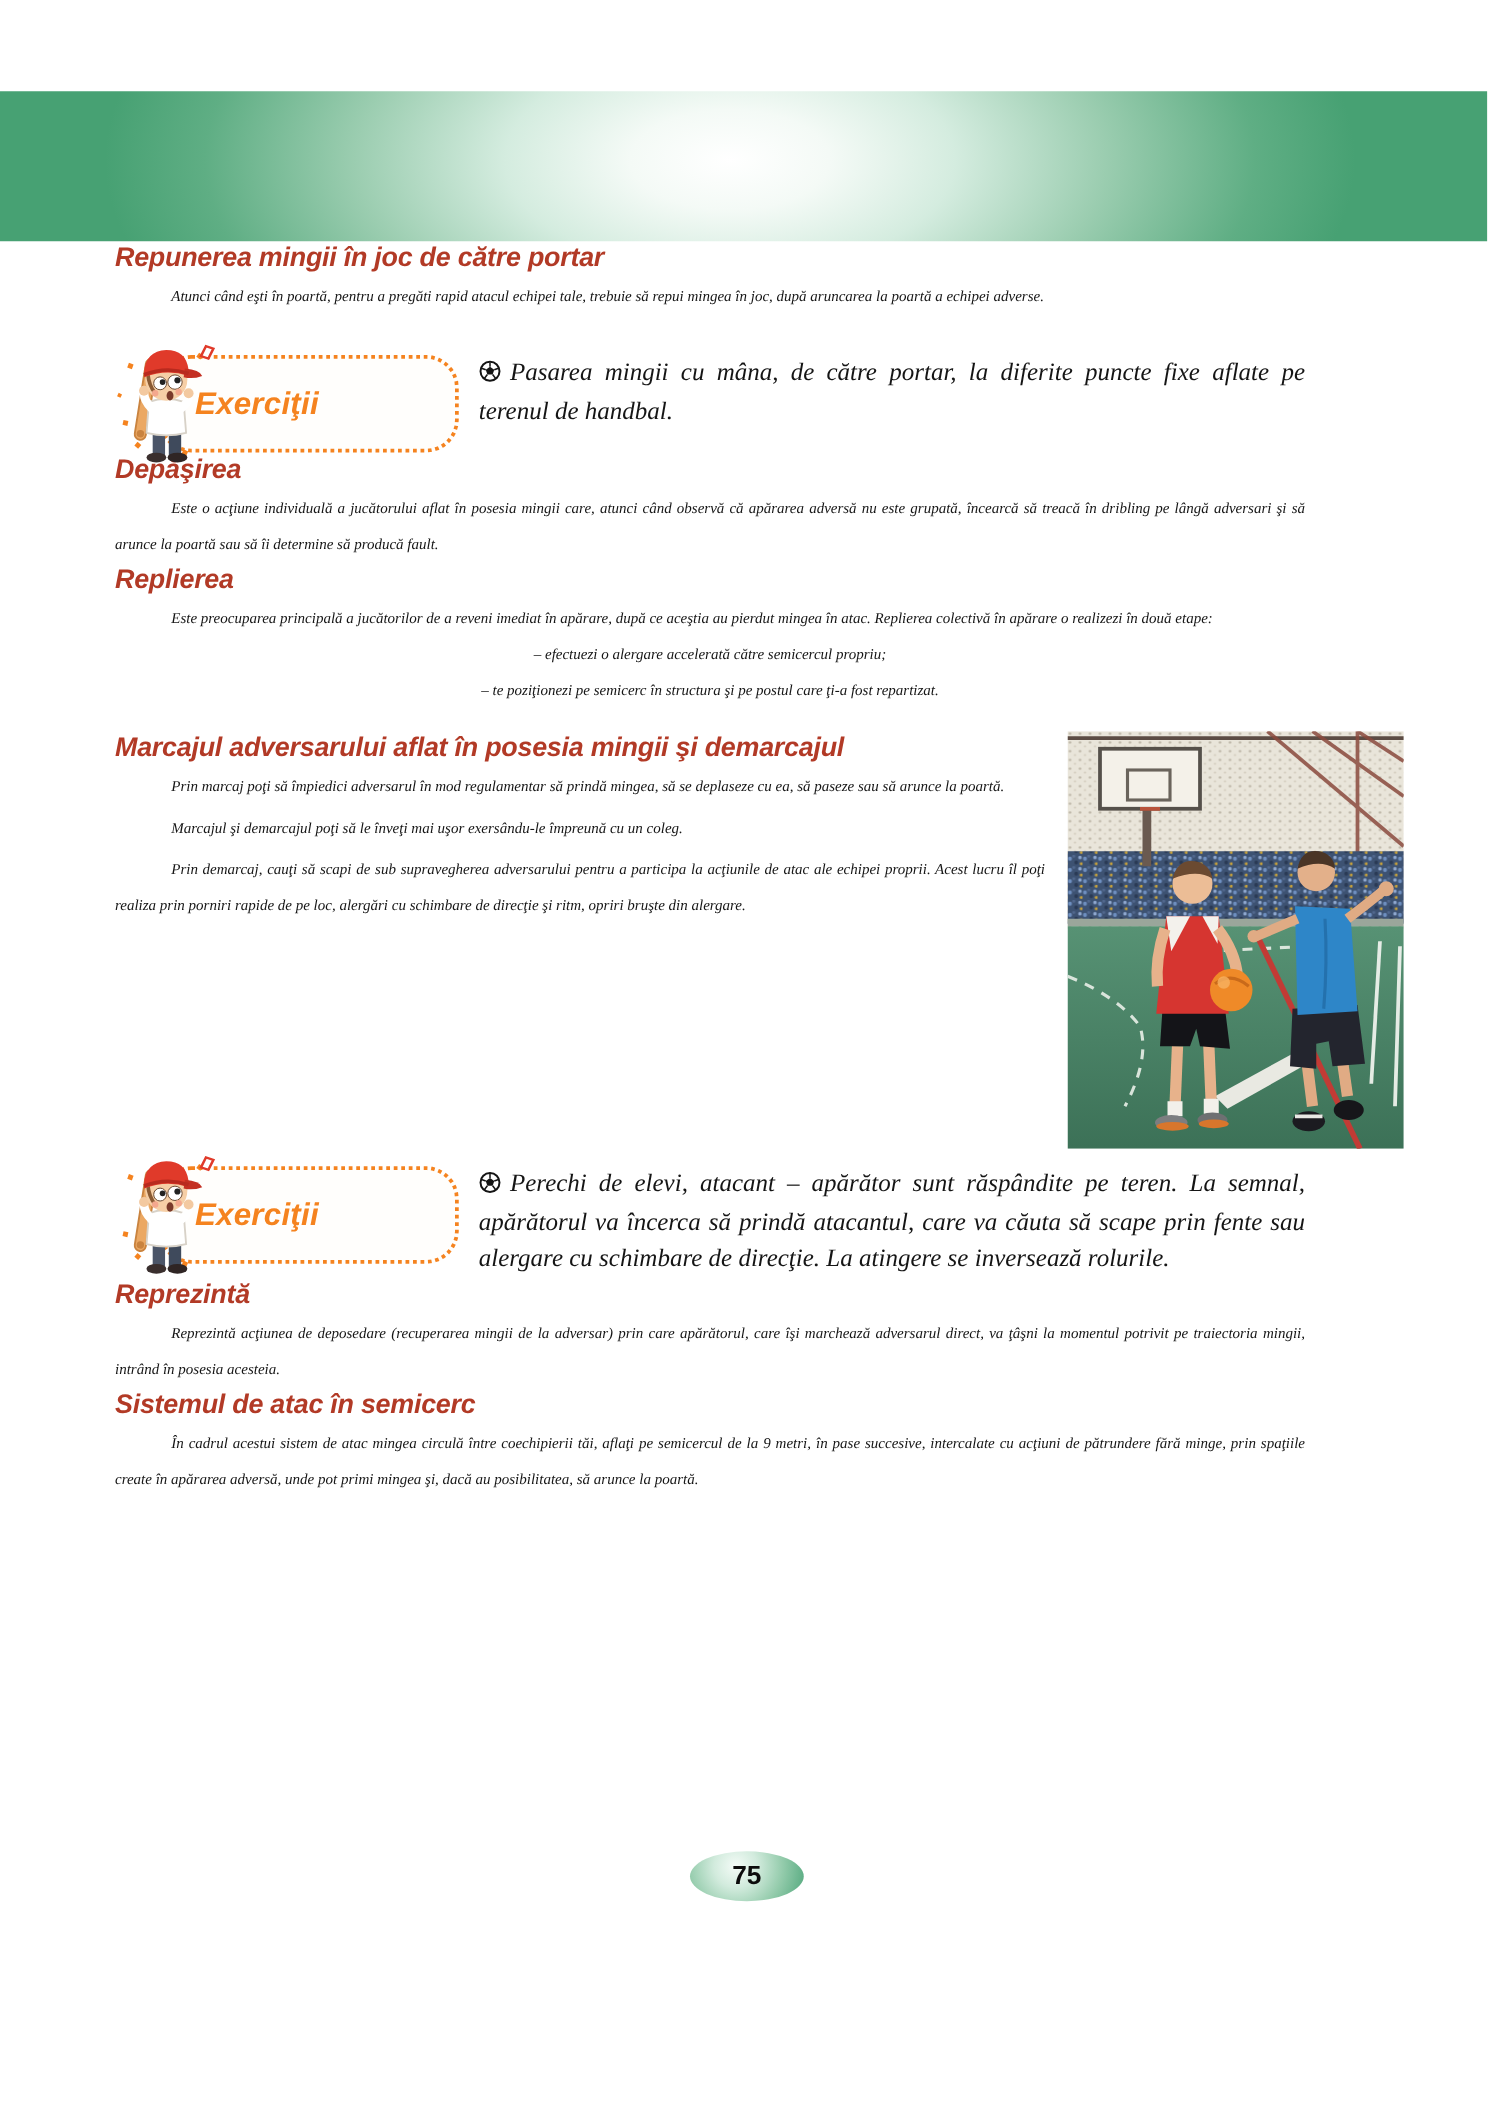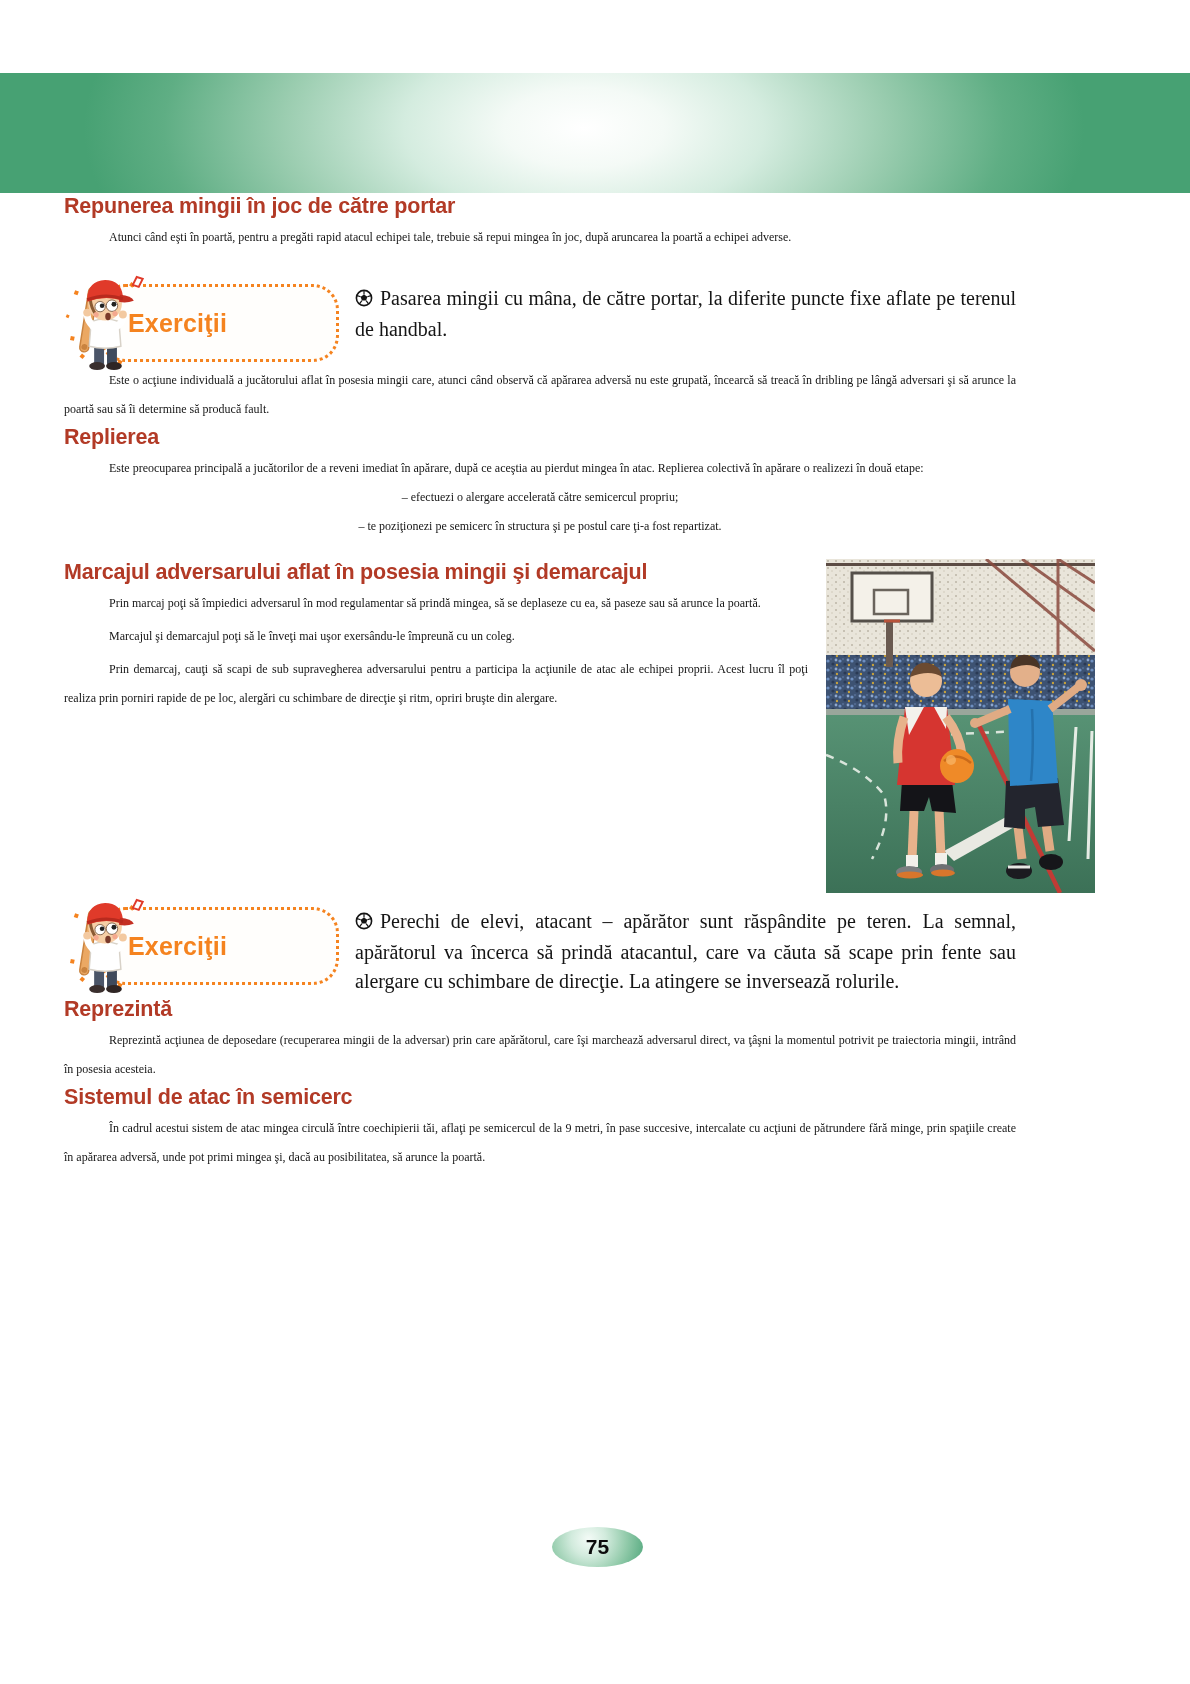--- a/index.html
+++ b/index.html
@@ -2,21 +2,21 @@
 <html lang="ro"><head>
 <meta charset="utf-8">
 <style>
   html,body{margin:0;padding:0;background:#ffffff;}
   .page{position:relative;width:1190px;height:1684px;background:#ffffff;overflow:hidden;
         font-family:"Liberation Serif", serif;color:#151515;}
   .band{position:absolute;left:0;top:73px;width:1190px;height:120px;
         background:radial-gradient(ellipse 500px 250px at 584px 55px,
           #ffffff 0%, #f4faf6 16%, #d4ecdf 36%, #9bcdb0 60%, #5fae84 84%, #47a173 100%);
         }
-  .content{position:absolute;left:64px;top:193px;width:952px;}
+  .content{position:absolute;left:92px;top:193px;width:952px;font-style:italic;}
   h2.sec{font-family:"Liberation Sans", sans-serif;font-weight:bold;
          font-size:21.5px;line-height:26px;color:#b23a26;letter-spacing:-0.2px;
          margin:0;}
   p.body{font-size:12px;line-height:29px;text-align:justify;text-indent:45px;margin:4px 0 0 0;}
   p.bullet{font-size:12px;line-height:29px;text-align:center;text-indent:0;margin:0;}
   .mt-h1{margin-top:8px;}
   .mt-h2{margin-top:22px;}
   .mt-h3{margin-top:24px;}
   .mt-h4{margin-top:26px;}
   .mt-h5{margin-top:36px;}
@@ -31,21 +31,21 @@
            color:#f5831f;padding-left:26px;letter-spacing:0.2px;}
   .mascot{position:absolute;left:-42px;top:-16px;width:100px;height:104px;}
   .extext{flex:1;font-size:20px;line-height:29px;text-align:justify;text-indent:0;
           margin:0 0 0 16px;}
   .ball{display:inline-block;vertical-align:-2px;margin-right:7px;}
 
   .gym-photo{float:right;width:269px;height:334px;margin:0 -79px 14px 18px;
              padding:0;border:none;}
   .gym-photo svg{display:block;width:269px;height:334px;}
 
-  .page-oval{position:absolute;left:552px;top:1527px;width:91px;height:40px;border-radius:50%;
+  .page-oval{position:absolute;left:552px;top:1481px;width:91px;height:40px;border-radius:50%;
              background:radial-gradient(circle at 40% 30%, #f4fbf7 0%, #d2ebdd 28%, #93cbab 62%, #63b189 88%, #58a67e 100%);
              display:flex;align-items:center;justify-content:center;
              font-family:"Liberation Sans", sans-serif;font-weight:bold;font-size:21px;color:#0c0c0c;}
 </style>
 </head>
 <body>
 
 <div class="page">
 
   <div class="band"></div>
@@ -114,20 +114,21 @@
               <g stroke="#141414" stroke-width="1.2">
                 <path d="M9 5.4 V2"></path>
                 <path d="M12.4 7.8 L15.8 6.6"></path>
                 <path d="M11.1 11.6 L13.4 14.6"></path>
                 <path d="M6.9 11.6 L4.6 14.6"></path>
                 <path d="M5.6 7.8 L2.2 6.6"></path>
               </g>
             </svg></span><span>Pasarea mingii cu mâna, de către portar, la diferite puncte fixe aflate pe terenul de handbal.</span></p>
     </div>
 
+    <h2 class="sec mt-h2">Depăşirea</h2>
     <p class="body">Este o acţiune individuală a jucătorului aflat în posesia mingii care, atunci când observă că apărarea adversă nu este grupată, încearcă să treacă în dribling pe lângă adversari şi să arunce la poartă sau să îi determine să producă fault.</p>
 
     <h2 class="sec mt-h3">Replierea</h2>
     <p class="body">Este preocuparea principală a jucătorilor de a reveni imediat în apărare, după ce aceştia au pierdut mingea în atac. Replierea colectivă în apărare o realizezi în două etape:</p>
     <p class="bullet">– efectuezi o alergare accelerată către semicercul propriu;</p>
     <p class="bullet">– te poziţionezi pe semicerc în structura şi pe postul care ţi-a fost repartizat.</p>
 
     <div style="margin-top:18px;">
       <figure class="gym-photo">
         <svg viewBox="0 0 269 334">

